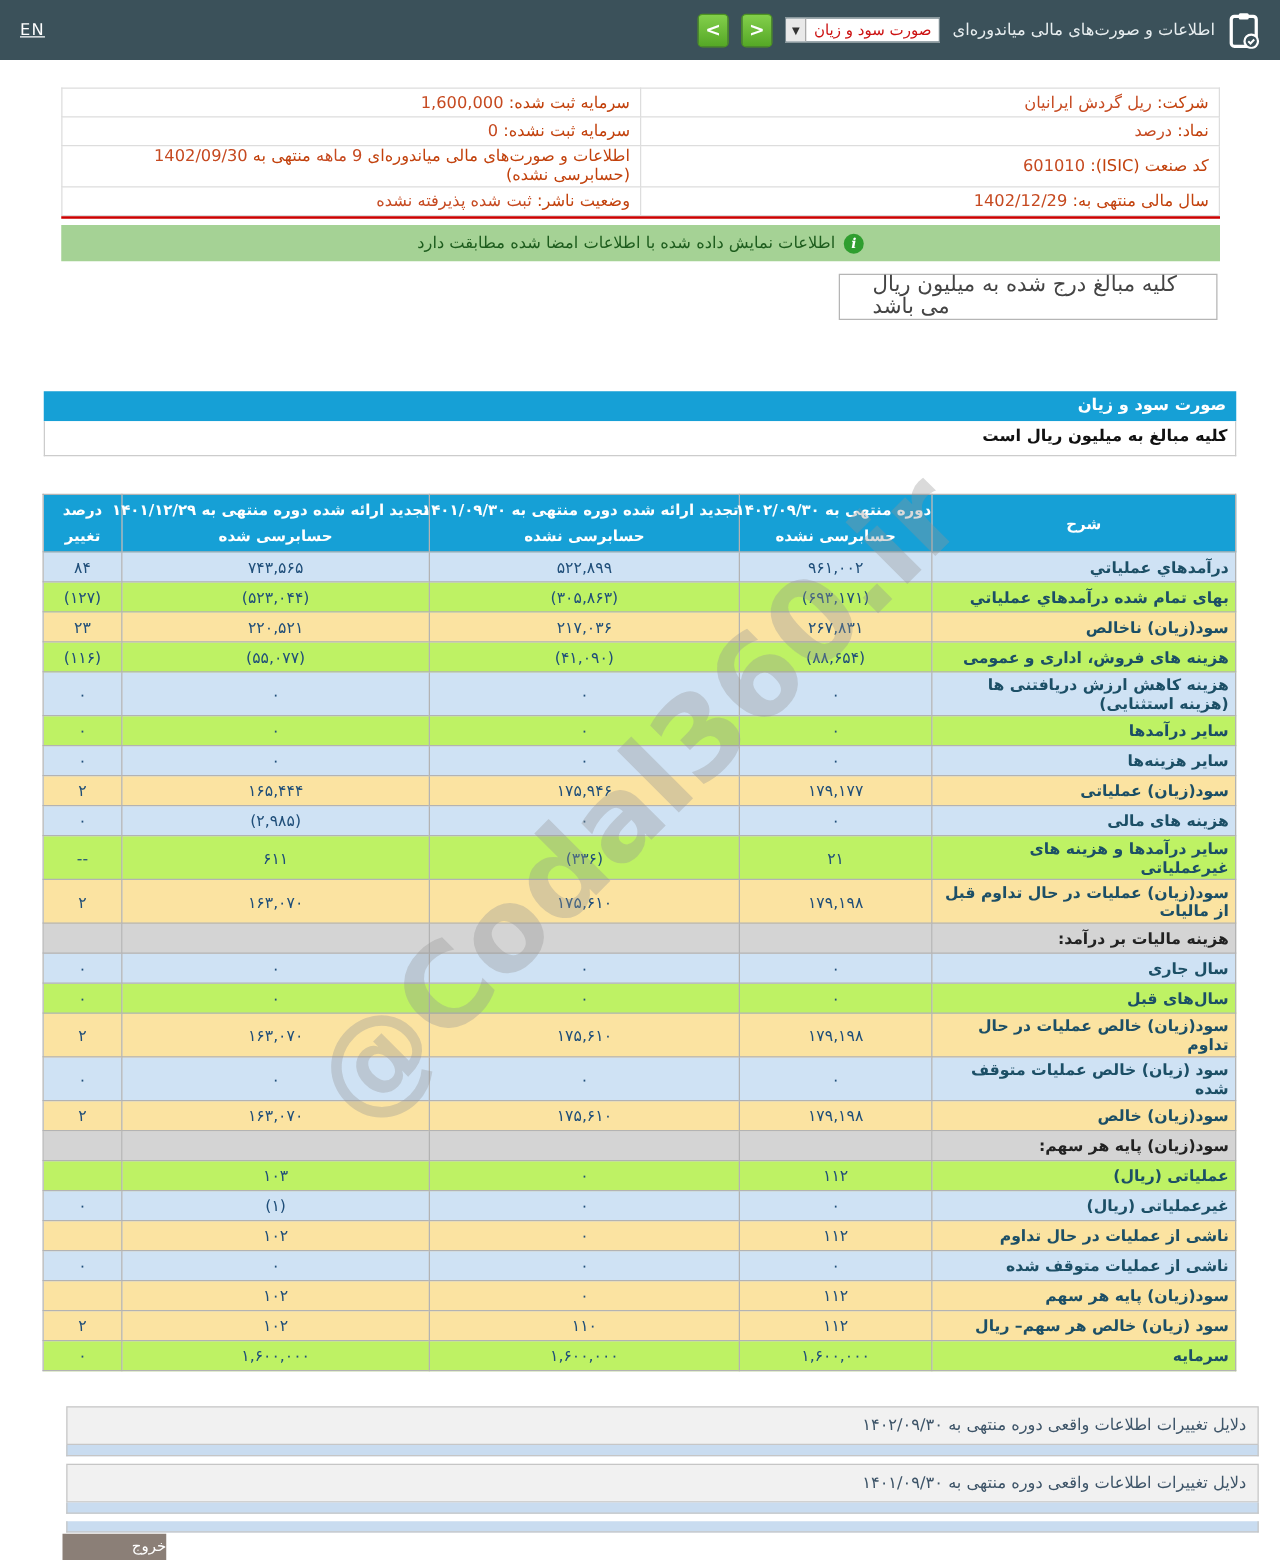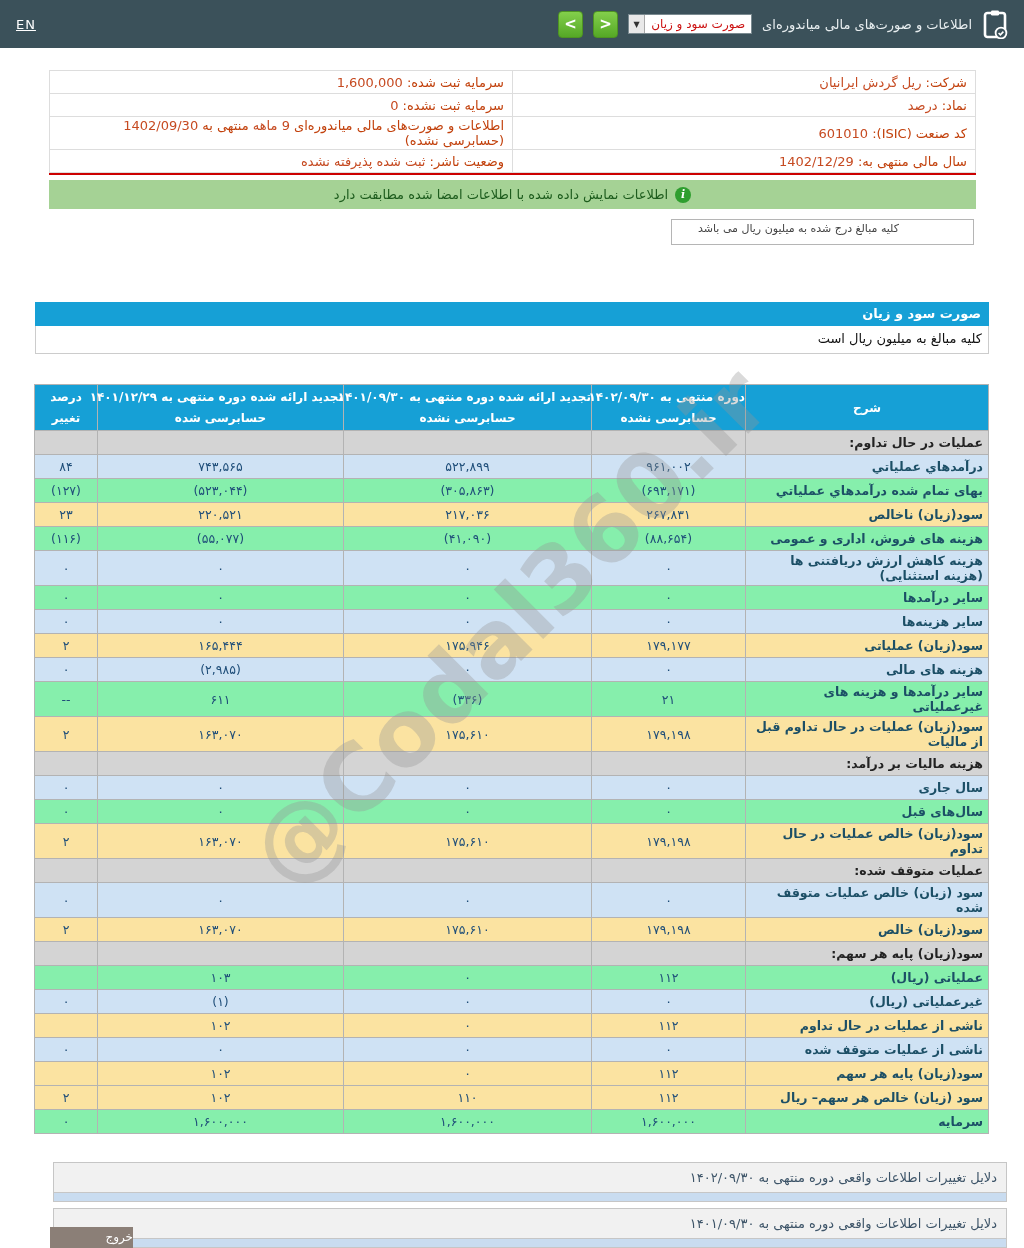--- a/index.html
+++ b/index.html
@@ -29,45 +29,45 @@
   .seg-label { color:#c2410c; }
   .seg-value { color:#c64a21; }
   .red-rule { width:927px; height:2px; background:#cc0000; margin:0 48px; }
 
   
   .notice { width:927px; margin:5px 48px 0; background:#a5d295; height:29px; display:flex;
     align-items:center; justify-content:center; gap:7px; color:#1d5c1d; font-size:13px; }
   .info-icon { width:16px; height:16px; border-radius:50%; background:#2f9e2f; color:#fff;
     font-size:11px; font-weight:bold; font-style:italic; display:flex; align-items:center;
     justify-content:center; flex:0 0 16px; font-family:"DejaVu Serif",serif; }
-  .note-box { width:303px; height:26px; border:1px solid #b5b5b5; margin:10px auto 0 0;
-    margin-right:50px; margin-left:auto; direction:rtl; font-size:11px; color:#444;
+  .note-box { width:303px; height:37px; border:1px solid #b5b5b5; margin:10px auto 0 0;
+    margin-right:50px; margin-left:auto; direction:rtl; font-size:17px; color:#444;
     text-align:left; padding:0 26px; line-height:17px; }
 
   
   .spacer-a { height:57px; }
   .title-bar { margin:0 35px; width:954px; height:24px; background:#16a0d6; color:#fff;
     font-weight:bold; font-size:13px; line-height:24px; padding:0 8px; }
   .units-row { margin:0 35px; width:954px; height:28px; border:1px solid #ccc; border-top:none;
-    font-weight:normal; font-size:13px; color:#111; line-height:26px; padding:0 6px; background:#fff; }
+    font-weight:bold; font-size:13px; color:#111; line-height:26px; padding:0 6px; background:#fff; }
   .spacer-b { height:30px; }
 
   
   .stmt-wrap { position:relative; margin:0 35px; width:954px; }
   table.stmt { width:954px; border-collapse:collapse; table-layout:fixed; }
   .stmt th, .stmt td { border:1px solid #b3b3b3; }
   .stmt thead th { background:#16a0d6; color:#fff; font-weight:bold; height:46px;
     font-size:12px; vertical-align:middle; text-align:center; overflow:visible; }
   .th-line1 { white-space:nowrap; font-size:12px; }
   .th-sub { padding-top:7px; font-size:12px; }
   .stmt td { height:24px; font-size:12.5px; padding:2px 5px; }
   td.lbl { text-align:right; color:#1c4f66;font-weight:bold; }
   td.val { text-align:center; color:#1f4e79; direction:ltr; }
   tr.r-blue td { background:#cfe2f4; }
-  tr.r-gray td { background:#86efac; }
+  tr.r-gray td { background:#bef264; }
   tr.r-yellow td { background:#fbe3a1; }
   tr.r-section td { background:#d4d4d4; }
   tr.r-section td.lbl { font-weight:bold; color:#222; }
   .neg { color:#e22b2b; }
   .chg-pos { color:#1e7a45; }
   .watermark { position:absolute; top:190px; left:115px; width:720px; text-align:center;
     transform:rotate(-45deg); font-size:92px; font-weight:bold; color:rgba(150,150,150,0.35);
     pointer-events:none; z-index:3; direction:ltr; white-space:nowrap; }
 
   
@@ -167,27 +167,20 @@
           <div class="th-line1">تجدید ارائه شده دوره منتهی به ۱۴۰۱/۱۲/۲۹</div>
           <div class="th-sub">حسابرسی شده</div>
         </th>
         <th>
           <div class="th-line1">درصد</div>
           <div class="th-sub">تغییر</div>
         </th>
       </tr>
     </thead>
     <tbody id="stmt-body">
-        <tr class="r-section">
-          <td class="lbl">عملیات در حال تداوم:</td>
-          <td class="val"></td>
-          <td class="val"></td>
-          <td class="val"></td>
-          <td class="val"></td>
-        </tr>
         <tr class="r-blue">
           <td class="lbl">درآمدهاي عملياتي</td>
           <td class="val">۹۶۱,۰۰۲</td>
           <td class="val">۵۲۲,۸۹۹</td>
           <td class="val">۷۴۳,۵۶۵</td>
           <td class="val chg-pos">۸۴</td>
         </tr>
         <tr class="r-gray">
           <td class="lbl">بهای تمام شده درآمدهاي عملياتي</td>
           <td class="val neg">(۶۹۳,۱۷۱)</td>
@@ -278,27 +271,20 @@
           <td class="val">۰</td>
           <td class="val">۰</td>
           <td class="val">۰</td>
         </tr>
         <tr class="r-yellow">
           <td class="lbl">سود(زیان) خالص عملیات در حال تداوم</td>
           <td class="val">۱۷۹,۱۹۸</td>
           <td class="val">۱۷۵,۶۱۰</td>
           <td class="val">۱۶۳,۰۷۰</td>
           <td class="val chg-pos">۲</td>
-        </tr>
-        <tr class="r-section">
-          <td class="lbl">عملیات متوقف شده:</td>
-          <td class="val"></td>
-          <td class="val"></td>
-          <td class="val"></td>
-          <td class="val"></td>
         </tr>
         <tr class="r-blue">
           <td class="lbl">سود (زیان) خالص عملیات متوقف شده</td>
           <td class="val">۰</td>
           <td class="val">۰</td>
           <td class="val">۰</td>
           <td class="val">۰</td>
         </tr>
         <tr class="r-yellow">
           <td class="lbl">سود(زیان) خالص</td>

